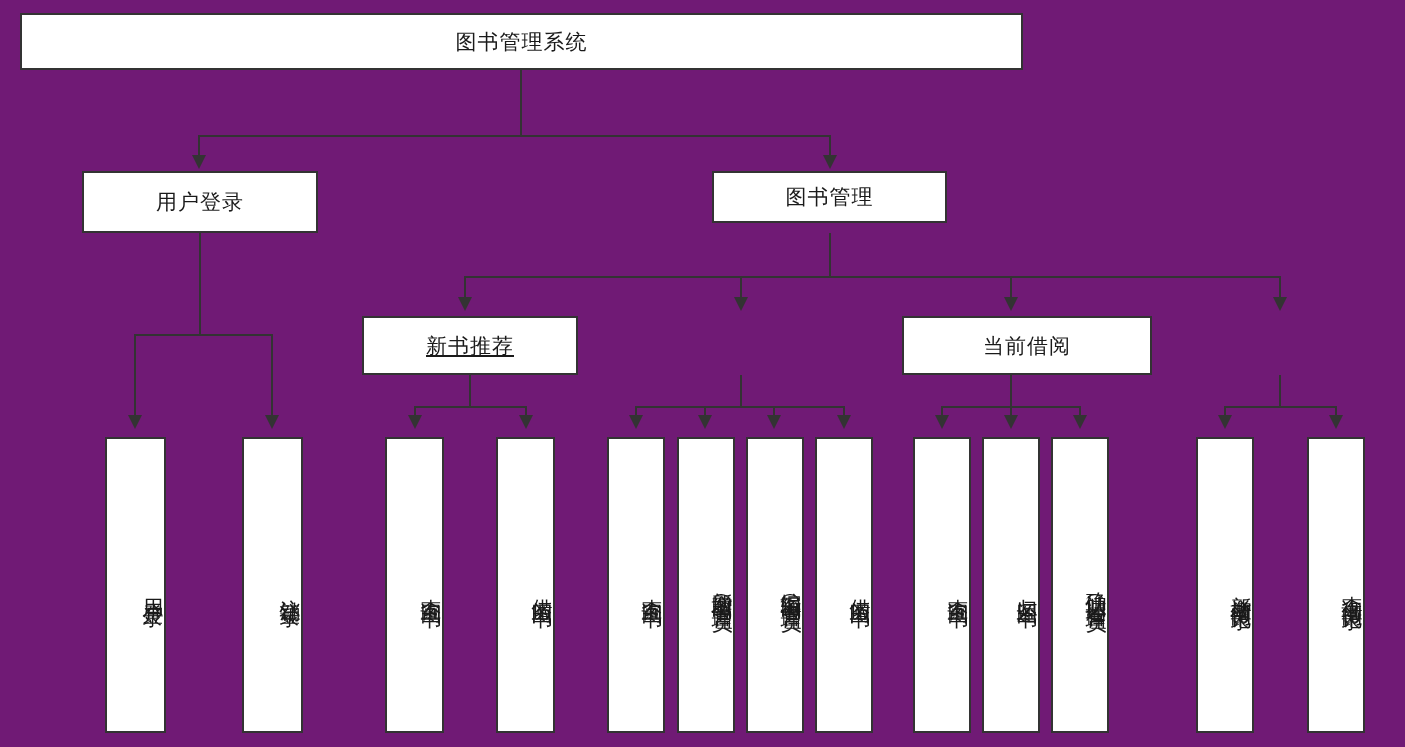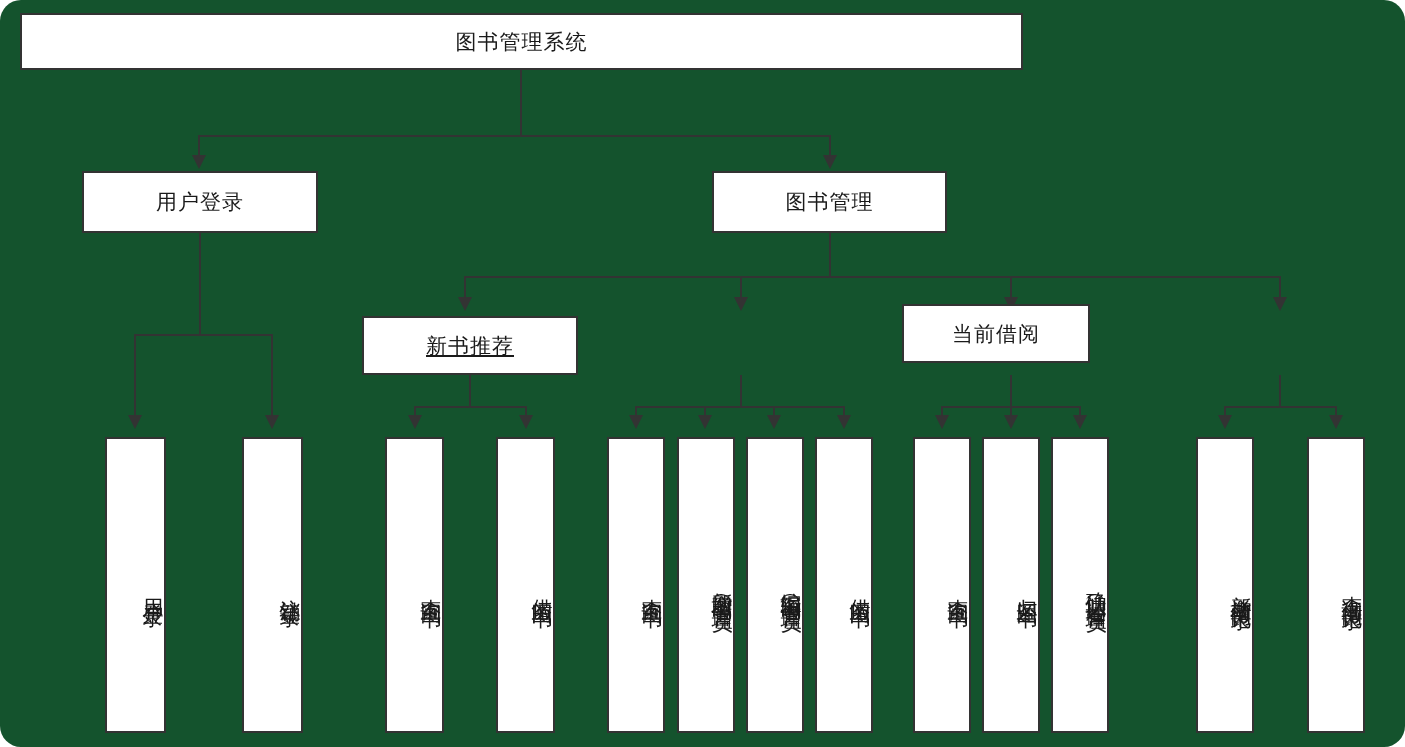--- a/index.html
+++ b/index.html
@@ -7,23 +7,22 @@
     padding: 0;
     background: #ffffff;
   }
   body {
     font-family: "Liberation Sans", "DejaVu Sans", sans-serif;
   }
   #canvas {
     position: relative;
     width: 1405px;
     height: 747px;
-    background: #14532d;
+    background: #701a75;
     overflow: hidden;
-    border-radius: 21px;
   }
   
   .node {
     position: absolute;
     box-sizing: border-box;
     border: 2px solid #333333;
     background: #ffffff;
     display: flex;
     align-items: center;
     justify-content: center;
@@ -88,21 +87,21 @@
   <div class="hline" style="left:198px; top:135px; width:633px; height:2px;"></div>
 
   <div class="vline" style="left:198px; top:135px; width:2px; height:22px;"></div>
   <div class="arrow" style="left:192px; top:155px;"></div>
   <div class="vline" style="left:829px; top:135px; width:2px; height:22px;"></div>
   <div class="arrow" style="left:823px; top:155px;"></div>
 
   <div class="node h" style="left:82px; top:171px; width:236px; height:62px;">
     <span class="node-label">用户登录</span>
   </div>
-  <div class="node h" style="left:712px; top:171px; width:235px; height:62px;">
+  <div class="node h" style="left:712px; top:171px; width:235px; height:52px;">
     <span class="node-label">图书管理</span>
   </div>
 
   <div class="vline" style="left:199px; top:233px; width:2px; height:102px;"></div>
   <div class="hline" style="left:134px; top:334px; width:138px; height:2px;"></div>
   <div class="vline" style="left:134px; top:334px; width:2px; height:83px;"></div>
   <div class="arrow" style="left:128px; top:415px;"></div>
   <div class="vline" style="left:271px; top:334px; width:2px; height:83px;"></div>
   <div class="arrow" style="left:265px; top:415px;"></div>
 
@@ -121,21 +120,21 @@
   <div class="vline" style="left:740px; top:276px; width:2px; height:23px;"></div>
   <div class="arrow" style="left:734px; top:297px;"></div>
   <div class="vline" style="left:1010px; top:276px; width:2px; height:23px;"></div>
   <div class="arrow" style="left:1004px; top:297px;"></div>
   <div class="vline" style="left:1279px; top:276px; width:2px; height:23px;"></div>
   <div class="arrow" style="left:1273px; top:297px;"></div>
 
   <div class="node h" style="left:362px; top:316px; width:216px; height:59px;text-decoration:underline;">
     <span class="node-label">新书推荐</span>
   </div>
-  <div class="node h" style="left:902px; top:304px; width:188px; height:59px;">
+  <div class="node h" style="left:902px; top:316px; width:250px; height:59px;">
     <span class="node-label">当前借阅</span>
   </div>
 
   <div class="vline" style="left:469px; top:375px; width:2px; height:32px;"></div>
   <div class="hline" style="left:414px; top:406px; width:112px; height:2px;"></div>
   <div class="vline" style="left:414px; top:406px; width:2px; height:11px;"></div>
   <div class="arrow" style="left:408px; top:415px;"></div>
   <div class="vline" style="left:525px; top:406px; width:2px; height:11px;"></div>
   <div class="arrow" style="left:519px; top:415px;"></div>
 

